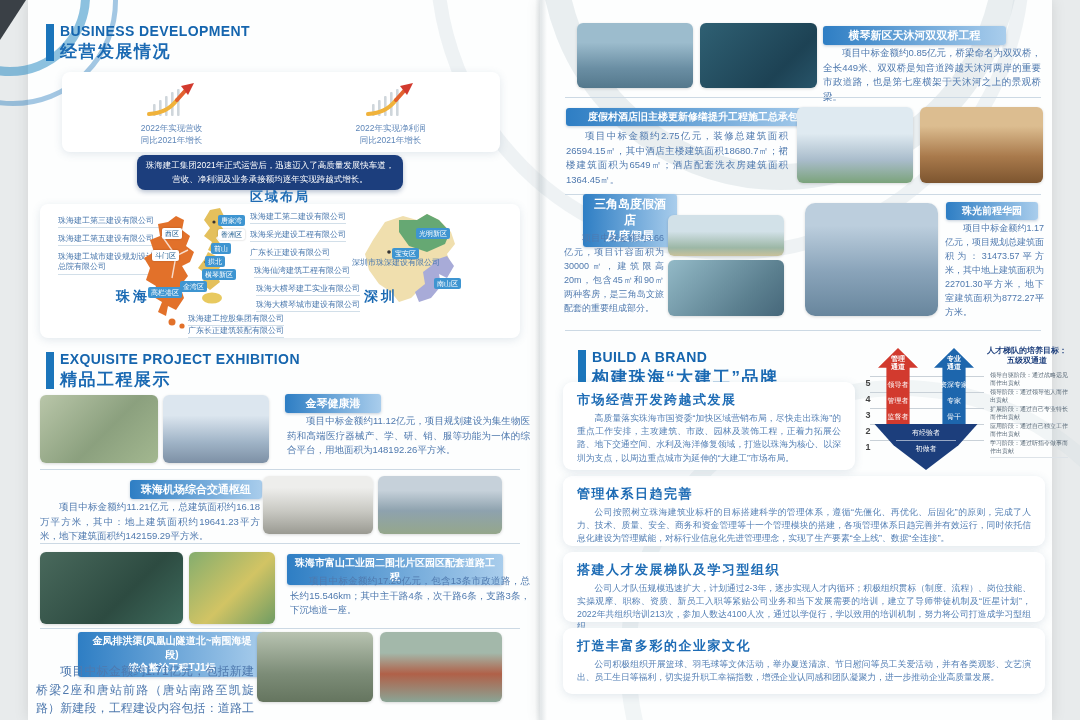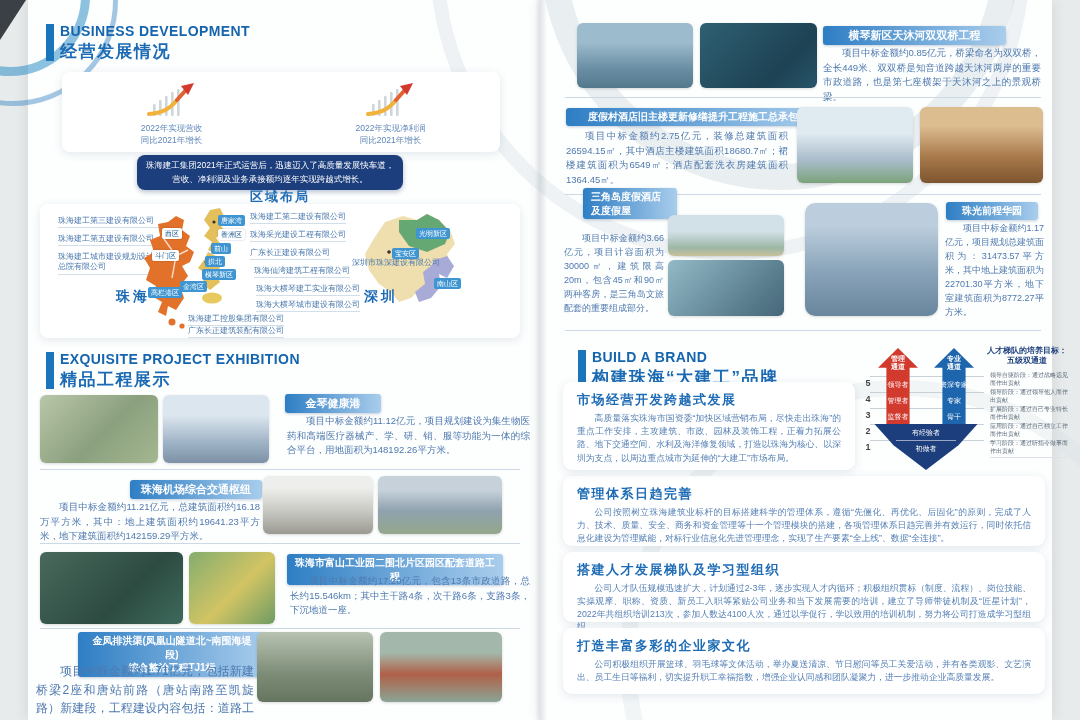--- a/index.html
+++ b/index.html
@@ -219,21 +219,21 @@
     <div class="ribbon" style="left:823px;top:26px;width:183px">横琴新区天沐河双双桥工程</div>
     <div class="ptext" style="left:823px;top:46px;width:218px">项目中标金额约0.85亿元，桥梁命名为双双桥，全长449米、双双桥是知音道跨越天沐河两岸的重要市政道路，也是第七座横架于天沐河之上的景观桥梁。</div>
     <div class="sep" style="left:565px;top:97px;width:476px"></div>
 
     <div class="ribbon" style="left:566px;top:108px;width:254px;font-size:10px">度假村酒店旧主楼更新修缮提升工程施工总承包</div>
     <div class="ptext" style="left:566px;top:129px;width:222px">项目中标金额约2.75亿元，装修总建筑面积26594.15㎡，其中酒店主楼建筑面积18680.7㎡；裙楼建筑面积为6549㎡；酒店配套洗衣房建筑面积1364.45㎡。</div>
     <div class="ph phR2a" style="left:797px;top:107px;width:116px;height:76px"></div>
     <div class="ph phR2b" style="left:920px;top:107px;width:123px;height:76px"></div>
     <div class="sep" style="left:565px;top:194px;width:476px"></div>
 
-    <div class="ribbon" style="left:583px;top:188px;width:94px;font-size:10px;text-align:left">
+    <div class="ribbon" style="left:583px;top:194px;width:94px;font-size:12px;text-align:center">
       <span style="display:block">三角岛度假酒店</span>
       <span style="display:block">及度假屋</span>
     </div>
     <div class="ptext" style="left:564px;top:232px;width:100px;font-size:9px">项目中标金额约3.66亿元，项目计容面积为30000㎡，建筑限高20m，包含45㎡和90㎡两种客房，是三角岛文旅配套的重要组成部分。</div>
     <div class="ph phR3a" style="left:668px;top:215px;width:116px;height:41px"></div>
     <div class="ph phR3b" style="left:668px;top:260px;width:116px;height:56px"></div>
     <div class="ph phR4" style="left:805px;top:203px;width:133px;height:113px;border-radius:10px"></div>
     <div class="ribbon" style="left:946px;top:202px;width:92px;font-size:10px">珠光前程华园</div>
     <div class="ptext" style="left:945px;top:222px;width:99px;font-size:9px">项目中标金额约1.17亿元，项目规划总建筑面积为：31473.57平方米，其中地上建筑面积为22701.30平方米，地下室建筑面积为8772.27平方米。</div>
     <div class="sep" style="left:565px;top:330px;width:476px"></div>

